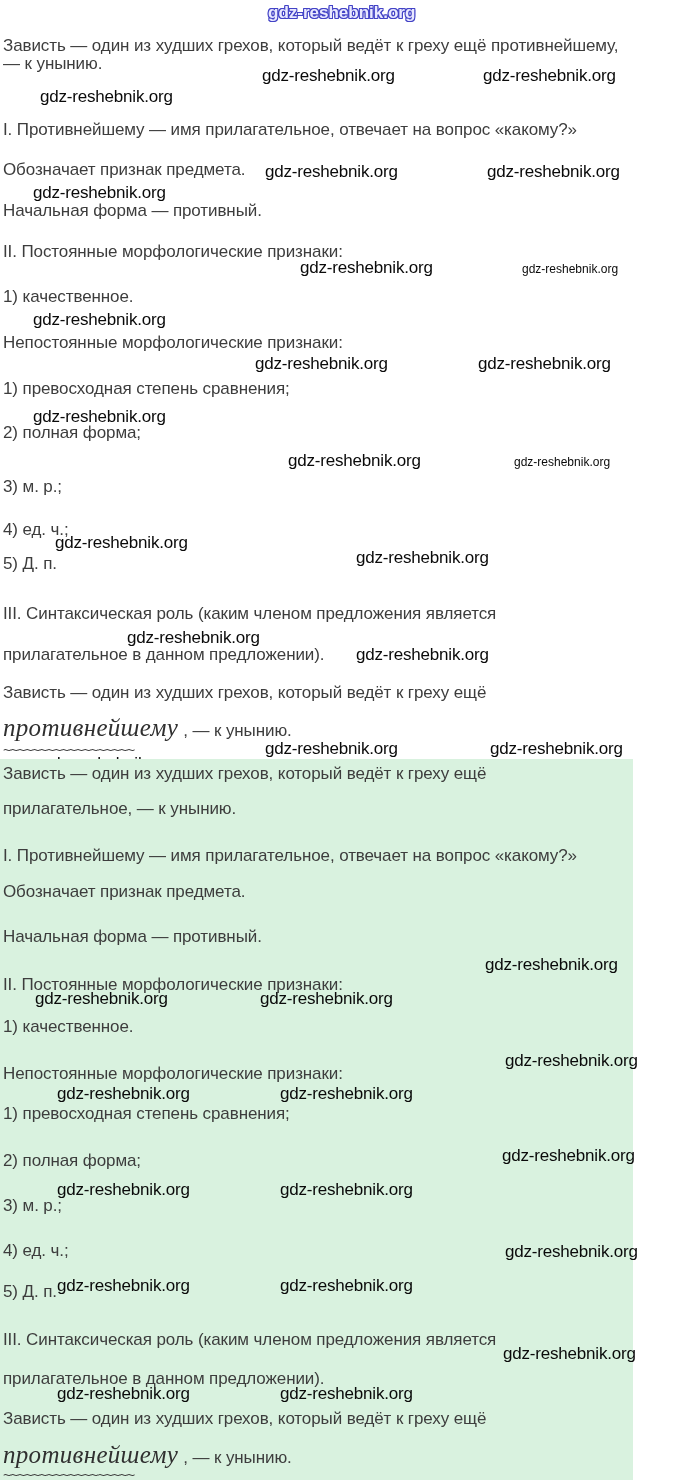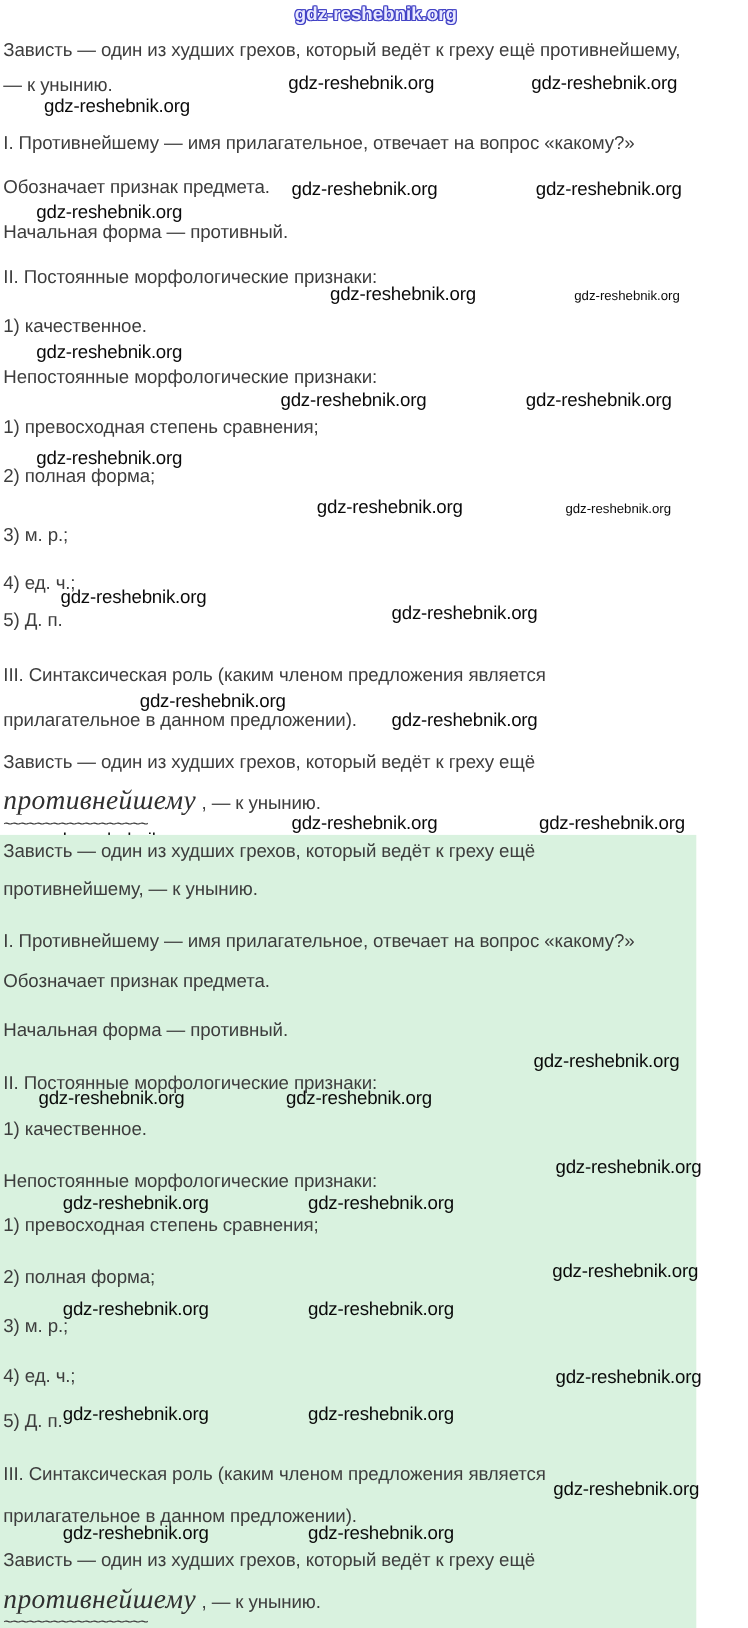--- a/index.html
+++ b/index.html
@@ -44,21 +44,21 @@
 </style>
 </head>
 <body>
 
 <div class="page">
 
   <p class="wm-top">gdz-reshebnik.org</p>
 
   <section>
     <p class="t" style="top:36px">Зависть — один из худших грехов, который ведёт к греху ещё противнейшему,</p>
-    <p class="t" style="top:68px">— к унынию.</p>
+    <p class="t" style="top:54px">— к унынию.</p>
     <p class="t" style="top:120px">I. Противнейшему — имя прилагательное, отвечает на вопрос «какому?»</p>
     <p class="t" style="top:160px">Обозначает признак предмета.</p>
     <p class="t" style="top:201px">Начальная форма — противный.</p>
     <p class="t" style="top:242px">II. Постоянные морфологические признаки:</p>
     <p class="t" style="top:287px">1) качественное.</p>
     <p class="t" style="top:333px">Непостоянные морфологические признаки:</p>
     <p class="t" style="top:379px">1) превосходная степень сравнения;</p>
     <p class="t" style="top:423px">2) полная форма;</p>
     <p class="t" style="top:477px">3) м. р.;</p>
     <p class="t" style="top:520px">4) ед. ч.;</p>
@@ -91,21 +91,21 @@
     <p class="wm" style="left:356px;top:645px">gdz-reshebnik.org</p>
     <p class="wm" style="left:265px;top:739px">gdz-reshebnik.org</p>
     <p class="wm" style="left:490px;top:739px">gdz-reshebnik.org</p>
     <p class="wm" style="left:42px;top:754px">gdz-reshebnik.org</p>
   </section>
 
   <div class="hl-band"></div>
 
   <section>
     <p class="t" style="top:764px">Зависть — один из худших грехов, который ведёт к греху ещё</p>
-    <p class="t" style="top:799px">противнейшему, — к унынию.</p>
+    <p class="t" style="top:799px">прилагательное, — к унынию.</p>
     <p class="t" style="top:846px">I. Противнейшему — имя прилагательное, отвечает на вопрос «какому?»</p>
     <p class="t" style="top:882px">Обозначает признак предмета.</p>
     <p class="t" style="top:927px">Начальная форма — противный.</p>
     <p class="t" style="top:975px">II. Постоянные морфологические признаки:</p>
     <p class="t" style="top:1017px">1) качественное.</p>
     <p class="t" style="top:1064px">Непостоянные морфологические признаки:</p>
     <p class="t" style="top:1104px">1) превосходная степень сравнения;</p>
     <p class="t" style="top:1151px">2) полная форма;</p>
     <p class="t" style="top:1196px">3) м. р.;</p>
     <p class="t" style="top:1241px">4) ед. ч.;</p>

